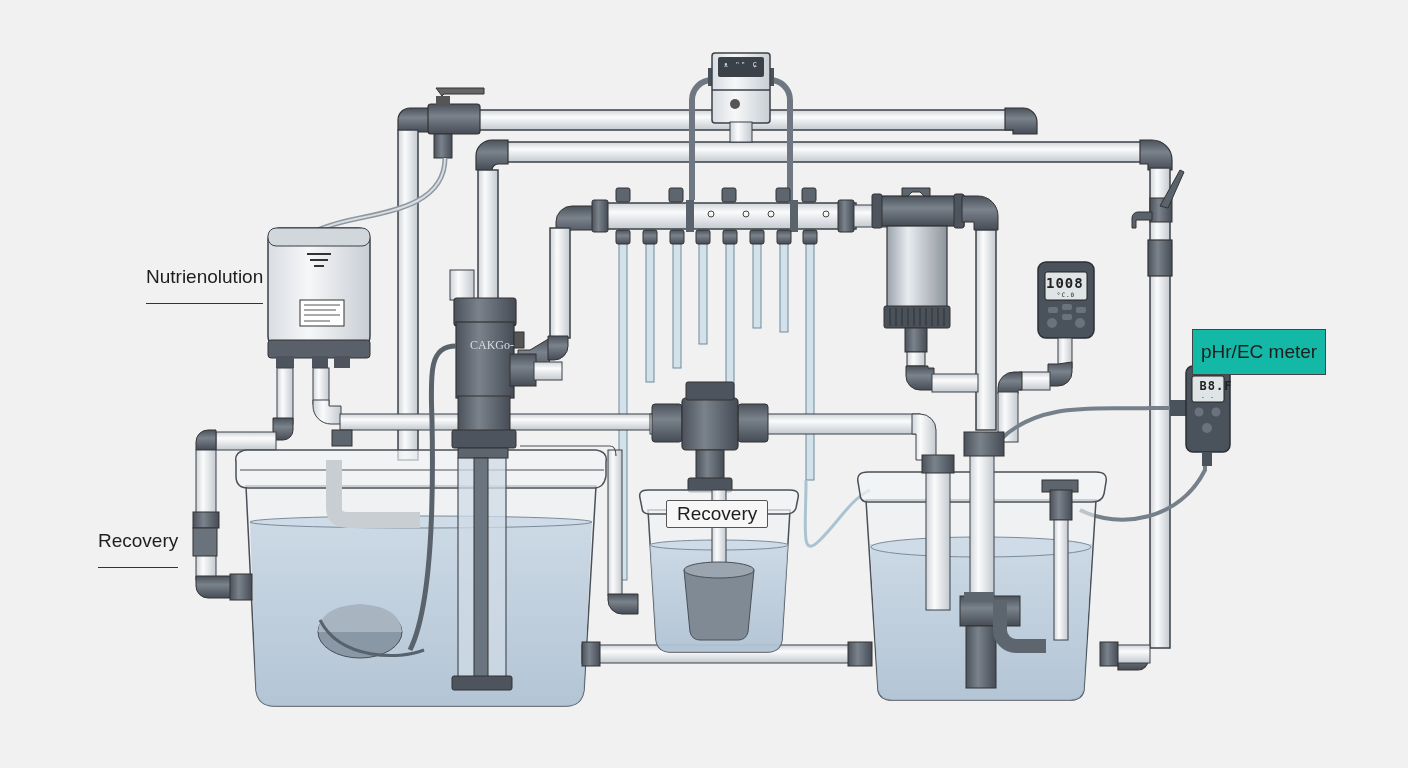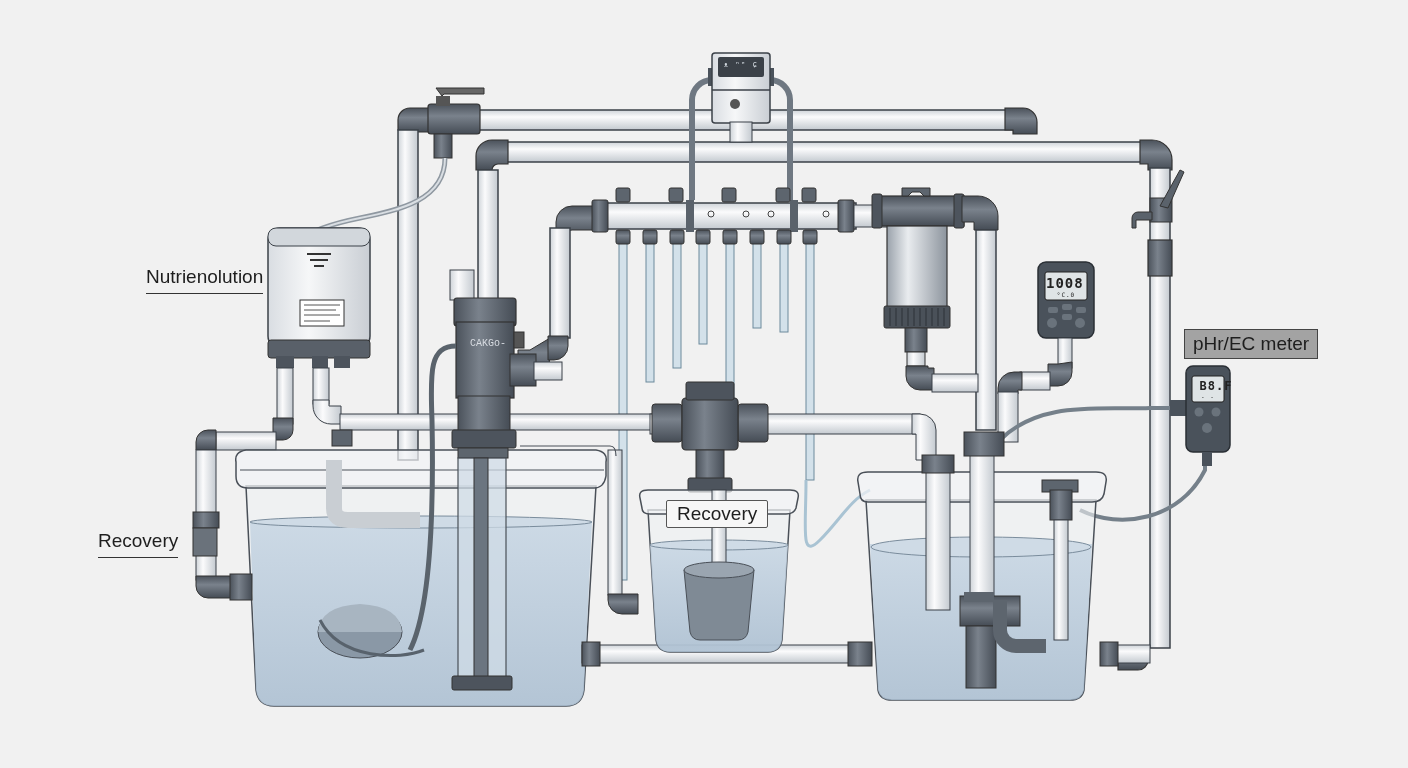--- a/index.html
+++ b/index.html
@@ -7,35 +7,35 @@
     width: 1408px; height: 768px; overflow: hidden;
     background: #f1f1f1;
     font-family: "Liberation Sans", sans-serif;
   }
   #stage { position: relative; width: 1408px; height: 768px; }
   svg#diagram { position: absolute; left: 0; top: 0; }
   .label-text {
     position: absolute; font-family: "Liberation Sans", sans-serif;
     font-size: 19px; color: #1e1e1e; white-space: nowrap;
   }
-  .label-underline { border-bottom: 1.5px solid #333; padding-bottom: 5px; }
+  .label-underline { border-bottom: 1.5px solid #333; padding-bottom: 15px; }
   .label-box {
-    background: #a3a3a3; border: 1.5px solid #444; padding: 3px 8px;
+    background: #14b8a6; border: 1.5px solid #444; padding: 11px 8px; margin-left: 8px;
   }
   .label-plaque {
     background: #f7f7f7; border: 1.5px solid #555; padding: 2px 10px;
     border-radius: 2px;
   }
   .lcd {
     position: absolute; font-family: "DejaVu Sans Mono", monospace;
     color: #222; text-align: center; letter-spacing: 1px;
   }
   .pump-brand {
-    position: absolute; font-family: Liberation Mono, monospace;
-    font-size: 10px; color: #d8dce2;
+    position: absolute; font-family: Liberation Serif, serif;
+    font-size: 12px; color: #d8dce2;
   }
 </style>
 </head>
 <body>
 
 <div id="stage">
 
 <svg id="diagram" width="1408" height="768" viewBox="0 0 1408 768" xmlns="http://www.w3.org/2000/svg">
   <defs>
     <linearGradient id="pipeV" x1="0" x2="1" y1="0" y2="0">

